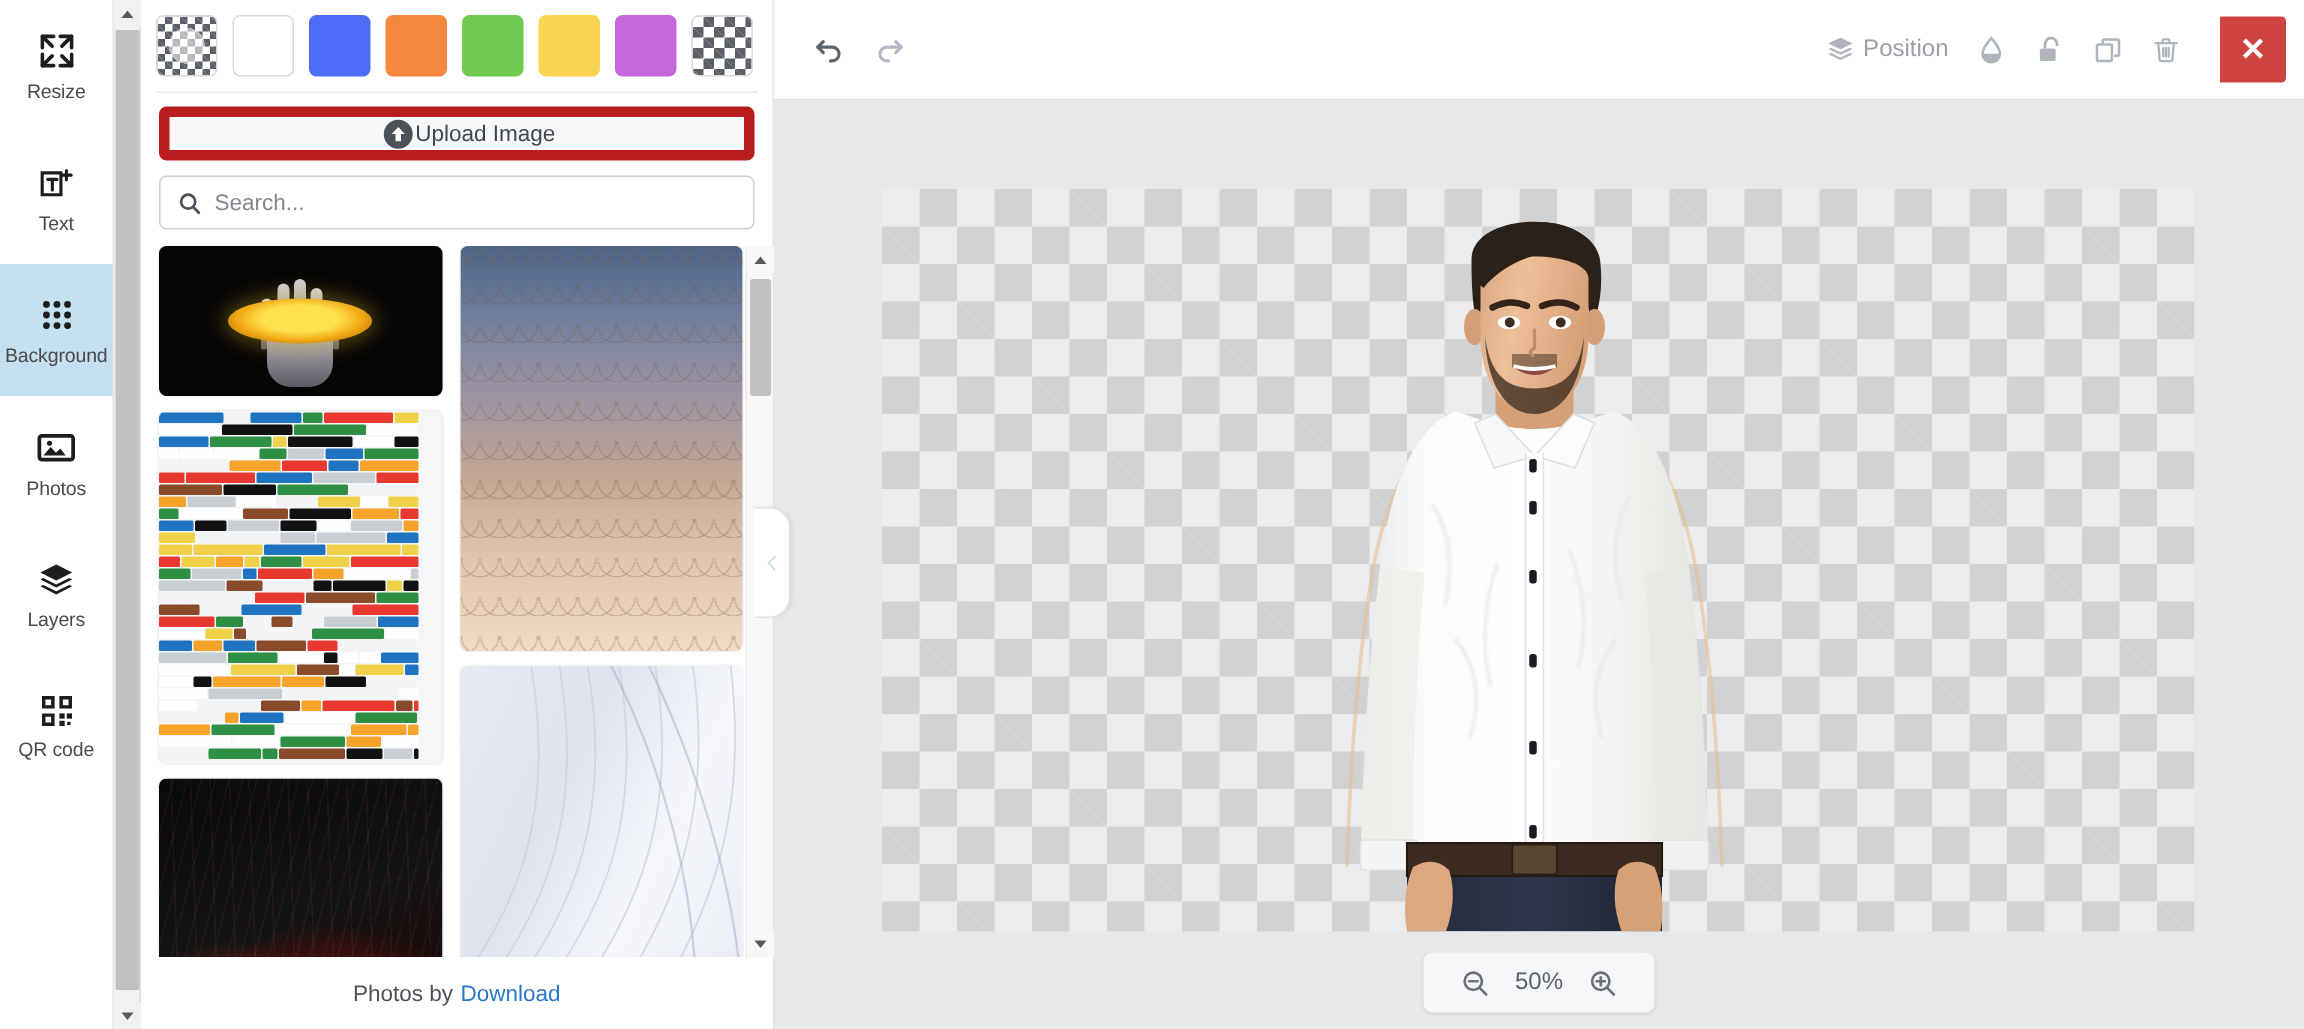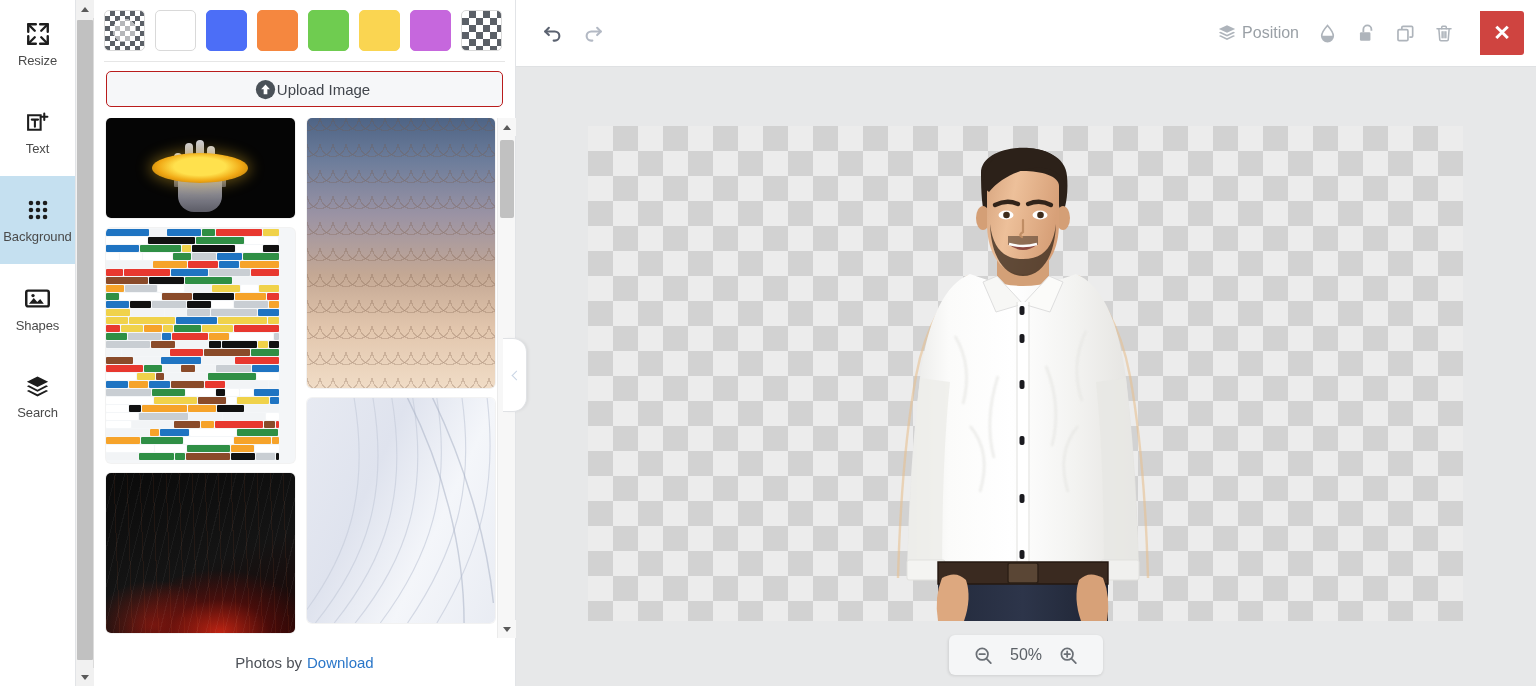--- a/index.html
+++ b/index.html
@@ -94,21 +94,21 @@
       linear-gradient(45deg, #5b6067 25%, transparent 25%, transparent 75%, #5b6067 75%),
       linear-gradient(45deg, #5b6067 25%, transparent 25%, transparent 75%, #5b6067 75%);
     background-size: 100% 100%, 10px 10px, 10px 10px;
     background-position: 0 0, 0 0, 5px 5px;
   }
   #panel-divider { height: 1px; background: #e6e6e6; margin: 0 10px; }
 
   #upload-btn {
     margin: 9px 12px 0 12px;
     height: 36px; border-radius: 5px;
-    background: #f6f7f9; border: 1px solid #b91c1c;
+    background: #f6f7f9; border: 7px solid #b91c1c;
     display: flex; align-items: center; justify-content: center;
     gap: 1px; cursor: pointer; padding-left: 16px;
   }
   #upload-btn span.lbl { font-size: 15px; color: #42464d; }
 
   #search-wrap {
     margin: 10px 12px 0 12px;
     height: 36px; border-radius: 5px;
     background: #fff; border: 1px solid #cdd0d5;
     display: flex; align-items: center; gap: 8px;
@@ -379,35 +379,49 @@
     </div>
 
     <div class="rail-item">
       <span class="rail-icon">
         <svg width="27" height="27" viewBox="0 0 24 24">
           <rect x="2" y="5" width="20" height="14" rx="1.5" fill="none" stroke="#1d1d1d" stroke-width="2.2"></rect>
           <path d="M4.4 16.6l4.3-5 3.1 3.4 2.6-2.6 3.2 4.2z" fill="#1d1d1d"></path>
           <circle cx="8" cy="9.4" r="1.5" fill="#1d1d1d"></circle>
         </svg>
       </span>
-      <span class="rail-label">Shapes</span>
+      <span class="rail-label">Photos</span>
     </div>
 
 
     <div class="rail-item">
       <span class="rail-icon">
         <svg width="27" height="25" viewBox="0 0 24 24" fill="#1d1d1d">
           <path d="M12 2.3L1.8 7.4 12 12.5l10.2-5.1z"></path>
           <path d="M12 15.1l-8.3-4.2-1.9.9L12 17l10.2-5.2-1.9-.9z"></path>
           <path d="M12 19.4l-8.3-4.1-1.9.9L12 21.5l10.2-5.3-1.9-.9z"></path>
         </svg>
       </span>
-      <span class="rail-label">Search</span>
-    </div>
-
+      <span class="rail-label">Layers</span>
+    </div>
+
+    <div class="rail-item">
+      <span class="rail-icon">
+        <svg width="24" height="24" viewBox="0 0 24 24" fill="#1d1d1d">
+          <path d="M2 2h8.4v8.4H2V2zm2.3 2.3v3.8h3.8V4.3H4.3z"></path>
+          <path d="M13.6 2H22v8.4h-8.4V2zm2.3 2.3v3.8h3.8V4.3h-3.8z"></path>
+          <path d="M2 13.6h8.4V22H2v-8.4zm2.3 2.3v3.8h3.8v-3.8H4.3z"></path>
+          <rect x="13.6" y="13.6" width="3.5" height="3.5"></rect>
+          <rect x="18.5" y="13.6" width="3.5" height="3.5"></rect>
+          <rect x="13.6" y="18.5" width="3.5" height="3.5"></rect>
+          <rect x="18.8" y="19.2" width="2.2" height="2.2"></rect>
+        </svg>
+      </span>
+      <span class="rail-label">QR code</span>
+    </div>
 
   </div>
 
   <div id="rail-scrollbar">
     <div class="sb-arrow up">
         <i></i>
       </div>
     <div id="rail-thumb"></div>
     <div class="sb-arrow down">
         <i></i>
@@ -432,20 +446,29 @@
     <div id="upload-btn">
       <span style="line-height:0">
         <svg width="21" height="21" viewBox="0 0 24 24">
           <circle cx="12" cy="12" r="11" fill="#4a5158"></circle>
           <path d="M12 6.4l5 5.4h-2.9v5.6h-4.2v-5.6H7z" fill="#ffffff"></path>
         </svg>
       </span>
       <span class="lbl">Upload Image</span>
     </div>
 
+    <div id="search-wrap">
+      <span style="line-height:0">
+        <svg width="17" height="17" viewBox="0 0 24 24" fill="none" stroke="#4a5158" stroke-width="2.6" stroke-linecap="round">
+          <circle cx="10.5" cy="10.5" r="6.6"></circle>
+            <line x1="15.4" y1="15.6" x2="20.5" y2="21"></line>
+        </svg>
+      </span>
+      <input id="search-input" type="text" placeholder="Search..." style="">
+    </div>
 
     <div id="gallery-wrap">
       <div id="gallery">
 
         <div class="gal-col">
           <div class="thumb art-hand" style="height:100px">
             <div class="fingers">
                 <i></i>
                 <i></i>
                 <i></i>

